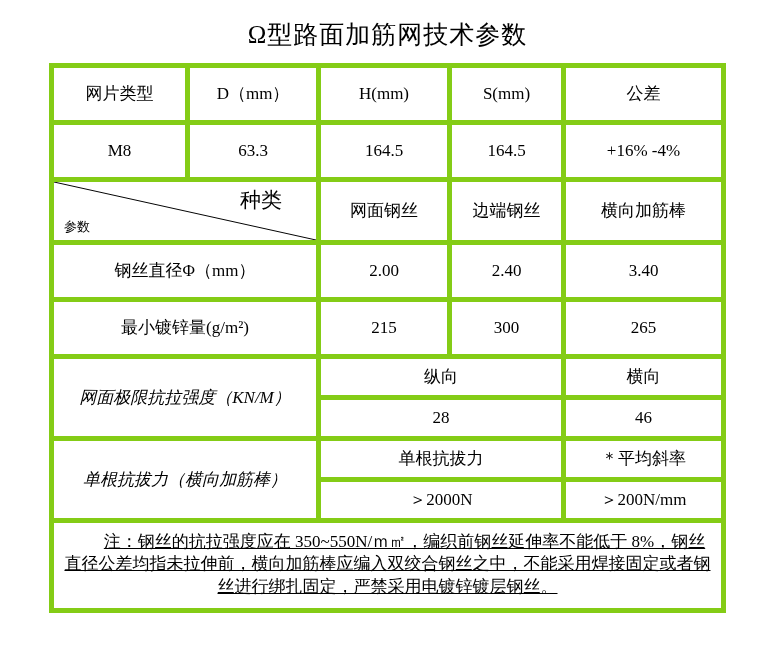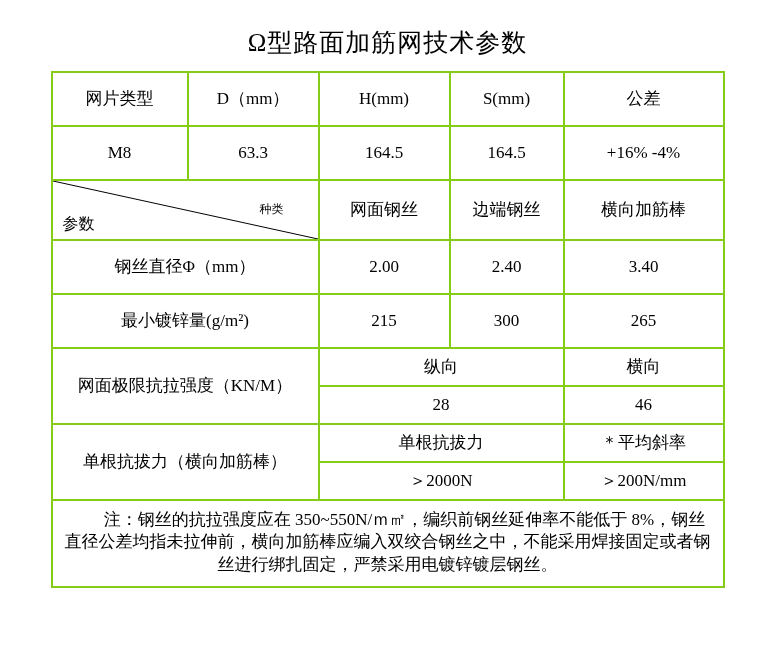--- a/index.html
+++ b/index.html
@@ -18,76 +18,78 @@
   .page {
     width: 775px;
     height: 653px;
     position: relative;
     box-sizing: border-box;
   }
   .doc-title {
     text-align: center;
     font-size: 25px;
     letter-spacing: 1px;
-    padding-top: 26px;
+    padding-top: 18px;
     padding-bottom: 12px;
     font-family: "Liberation Serif", "DejaVu Serif", serif;
     color: #000;
   }
   table.spec {
     border-collapse: collapse;
     width: 672px;
     margin: 0 auto;
     table-layout: fixed;
   }
   table.spec td {
-    border: 2px solid #84cc16;
+    border: 5px solid #84cc16;
     text-align: center;
     vertical-align: middle;
     font-size: 17px;
     padding: 7px 4px;
     font-family: "Liberation Serif", "DejaVu Serif", serif;
     line-height: 1.3;
   }
   td.h-row {
     height: 38px;
   }
   td.tall {
     height: 46px;
+    font-style: italic;
   }
   .diag-cell {
     position: relative;
     height: 58px;
     padding: 0 !important;
     overflow: hidden;
   }
   .diag-cell .diag-svg {
     position: absolute;
     left: 0;
     top: 0;
     width: 100%;
     height: 100%;
   }
   .diag-cell .lbl-type {
     position: absolute;
     right: 34px;
-    top: 21px;
-    font-size: 12px;
+    top: 5px;
+    font-size: 21px;
   }
   .diag-cell .lbl-param {
     position: absolute;
     left: 10px;
     bottom: 4px;
-    font-size: 16px;
+    font-size: 13px;
   }
   .note-cell {
     text-align: center;
     font-size: 15.5px;
     line-height: 1.75;
     padding: 8px 10px 10px 10px !important;
+    text-decoration: underline;
   }
   .note-cell p {
     margin: 0;
     text-indent: 2em;
   }
   .footnote {
     width: 672px;
     margin: 22px auto 0 auto;
     font-size: 15.5px;
     line-height: 1.6;

